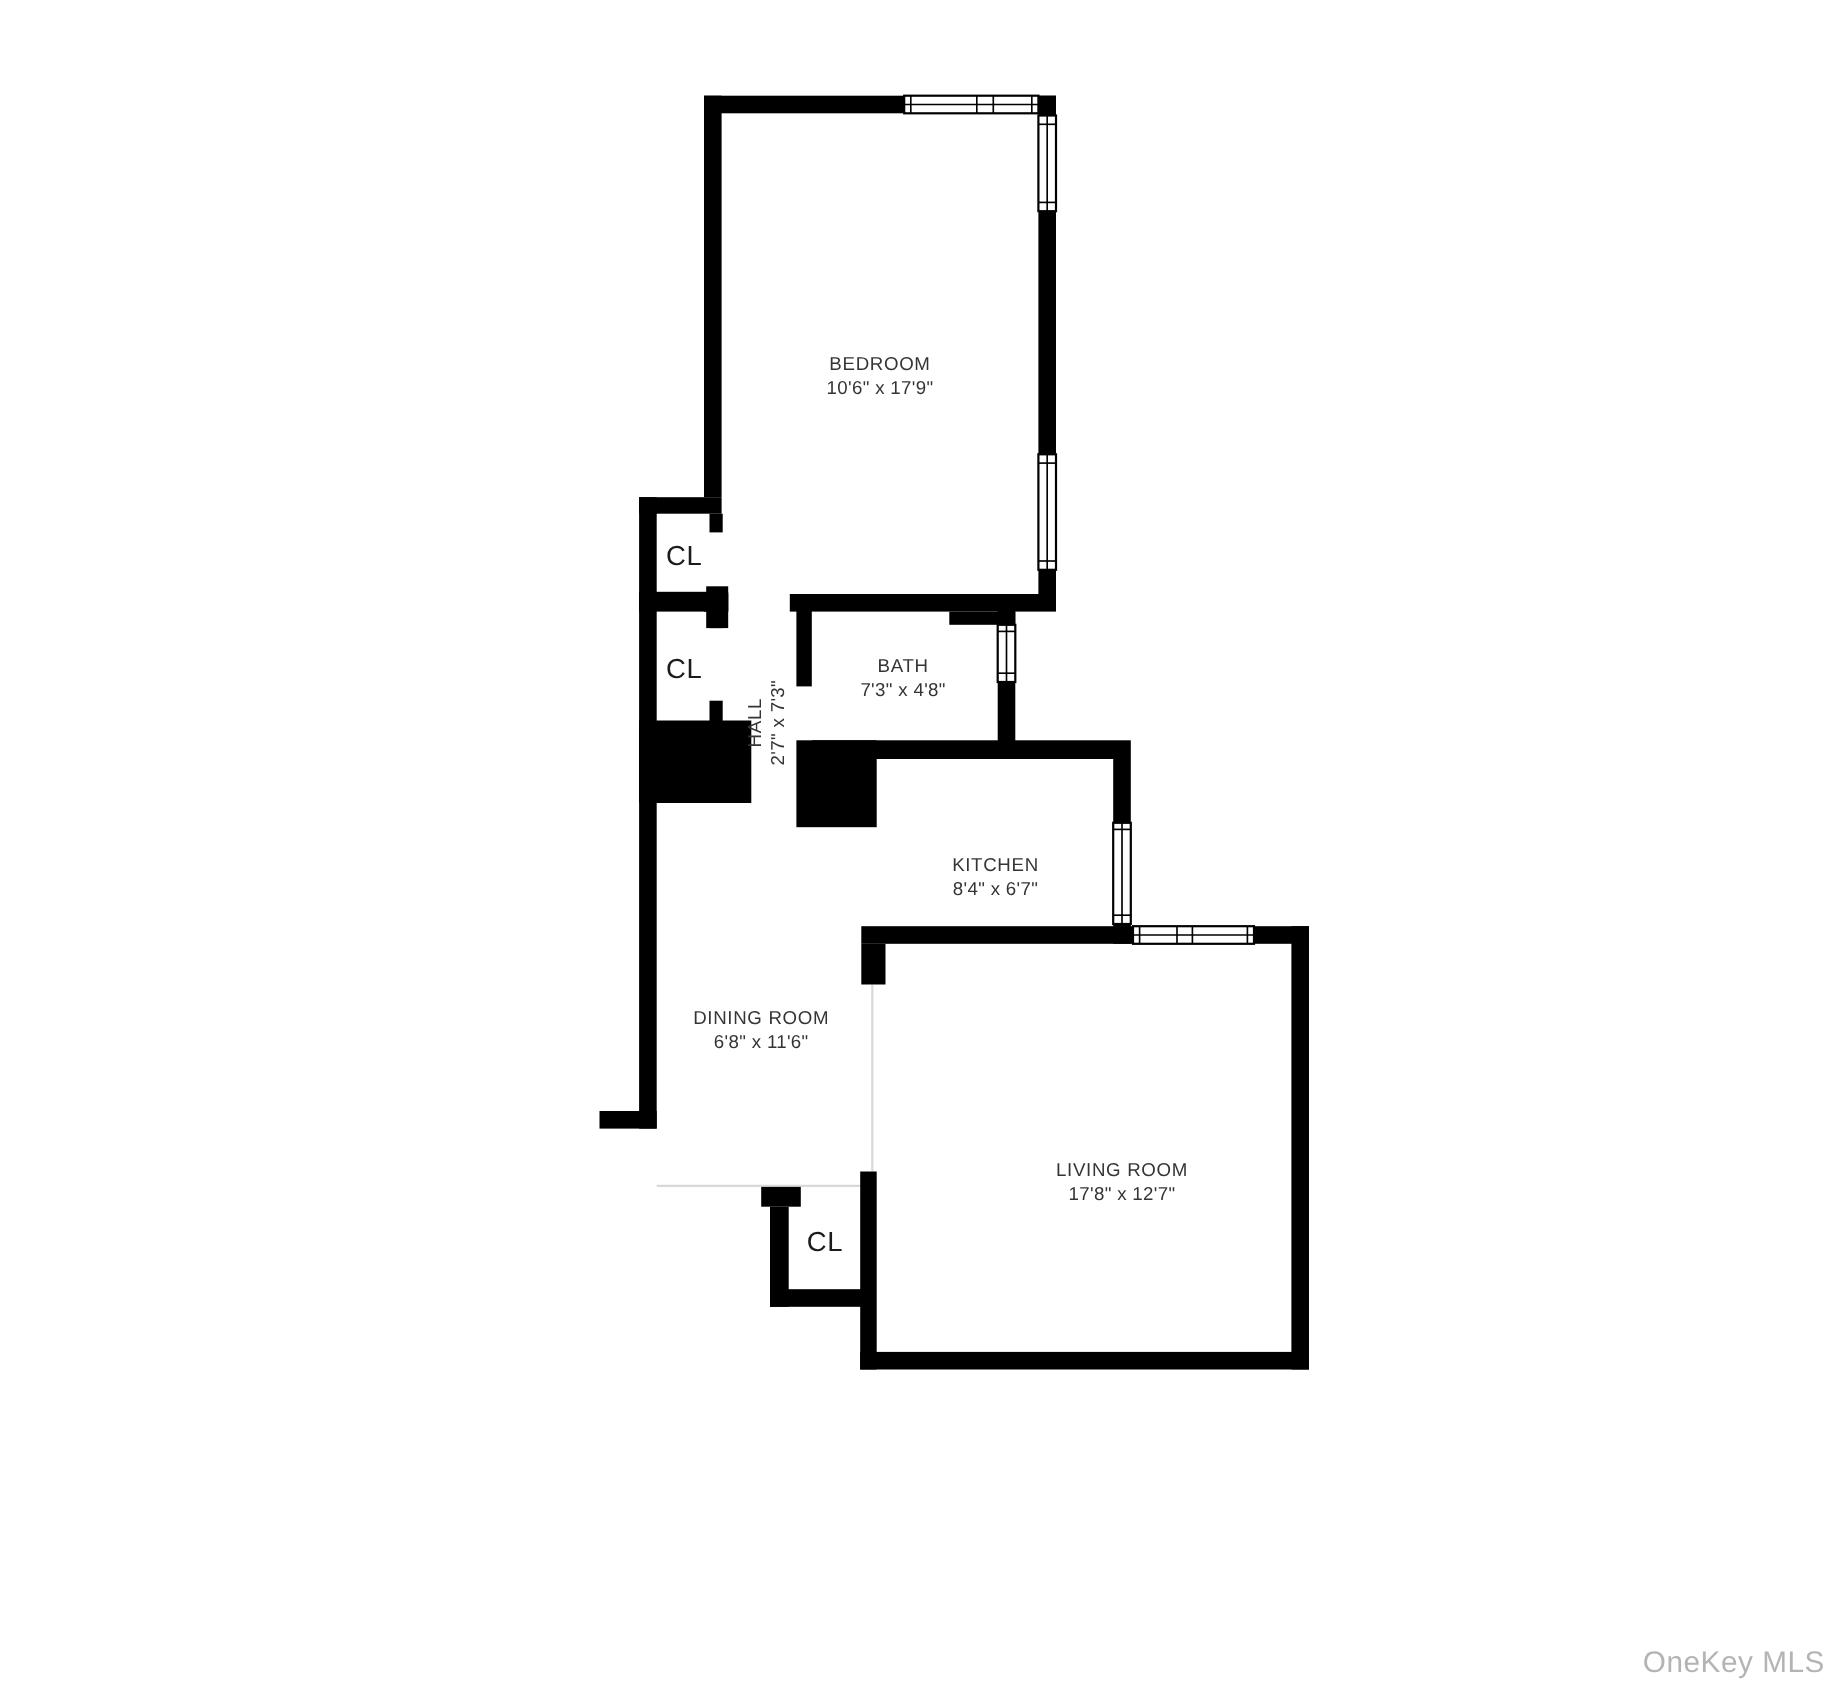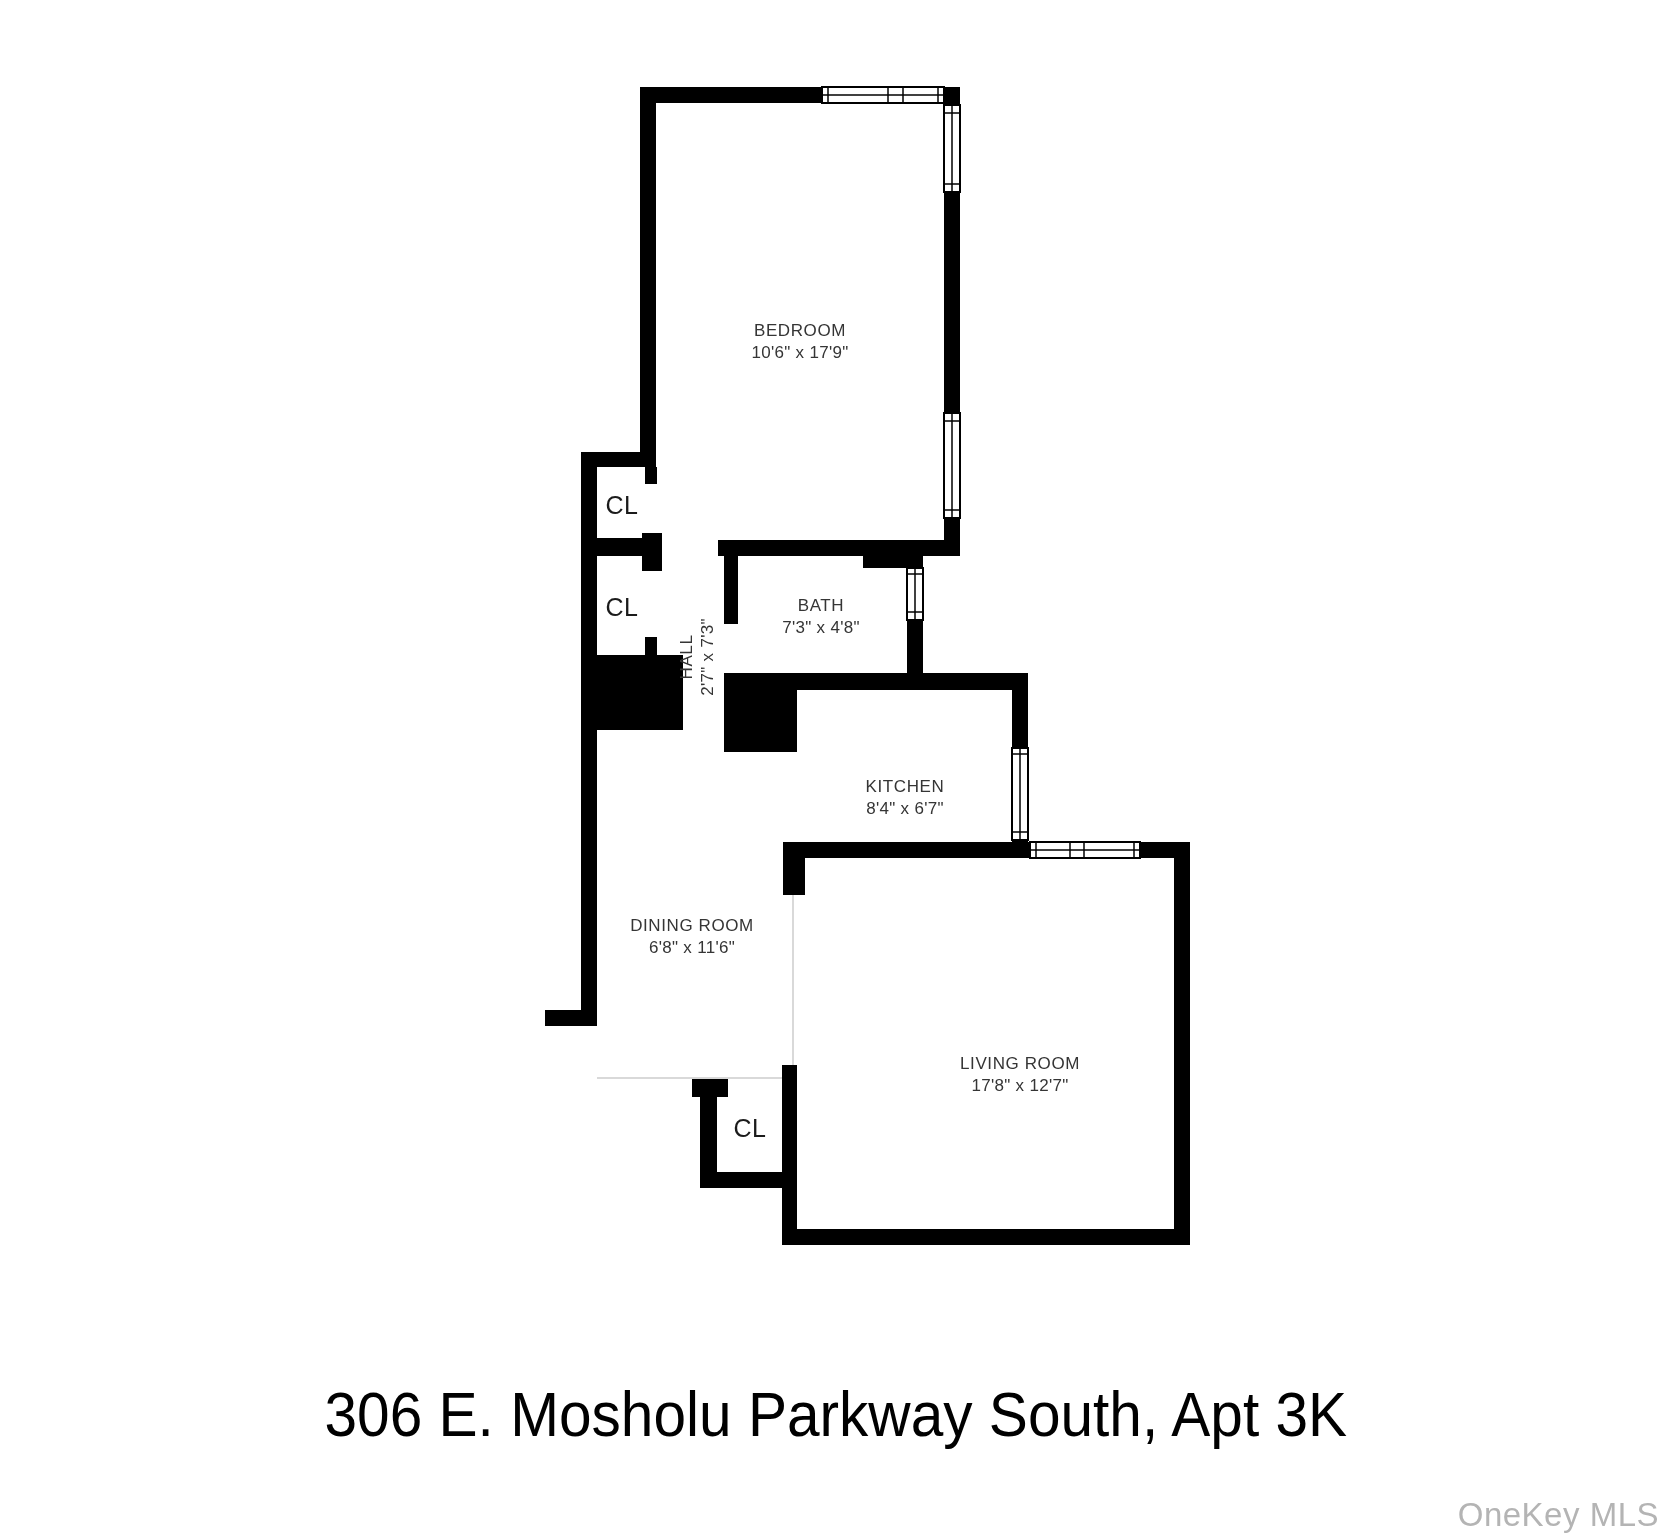--- a/index.html
+++ b/index.html
@@ -6,21 +6,21 @@
   body{width:1671px;height:1536px;position:relative;overflow:hidden;
        font-family:"Liberation Sans", sans-serif;}
   .canvas{position:absolute;inset:0;text-decoration:underline;}
   svg{position:absolute;left:0;top:0;}
   .room-name{font-size:17px;letter-spacing:.6px;fill:#353535;}
   .room-dims{font-size:17px;letter-spacing:.3px;fill:#353535;}
   .cl-label{font-size:25px;letter-spacing:.5px;fill:#1b1b1b;}
   .title{position:absolute;left:0;top:1378px;width:1671px;text-align:center;
          color:#000;font-size:63px;white-space:nowrap;}
   .title span{display:inline-block;transform:scaleX(.93);transform-origin:center;}
-  .watermark{position:absolute;right:12px;top:1496px;font-size:33px;
+  .watermark{position:absolute;right:12px;top:1496px;font-size:27px;
              color:#b4b4b4;letter-spacing:.5px;}
 </style>
 </head>
 <body>
 
 <div class="canvas">
   <svg id="plan" viewBox="0 0 1671 1536" width="1671" height="1536">
       <g>
         <line x1="597" y1="1078" x2="797" y2="1078" stroke="#d9d9d9" stroke-width="2"></line>
         <line x1="793" y1="895" x2="793" y2="1065" stroke="#d9d9d9" stroke-width="2"></line>
@@ -109,17 +109,14 @@
         <text x="905" y="814" class="room-dims">8'4" x 6'7"</text>
         <text x="692" y="931" class="room-name">DINING ROOM</text>
         <text x="692" y="953" class="room-dims">6'8" x 11'6"</text>
         <text x="1020" y="1069" class="room-name">LIVING ROOM</text>
         <text x="1020" y="1091" class="room-dims">17'8" x 12'7"</text>
         <text x="622" y="514" class="cl-label">CL</text>
         <text x="622" y="616" class="cl-label">CL</text>
         <text x="750" y="1137" class="cl-label">CL</text>
       </g>
     </svg>
-  <div class="title">
-    <span>306 E. Mosholu Parkway South, Apt 3K</span>
-  </div>
   <div class="watermark">OneKey MLS</div>
 </div>
 
 </body></html>

